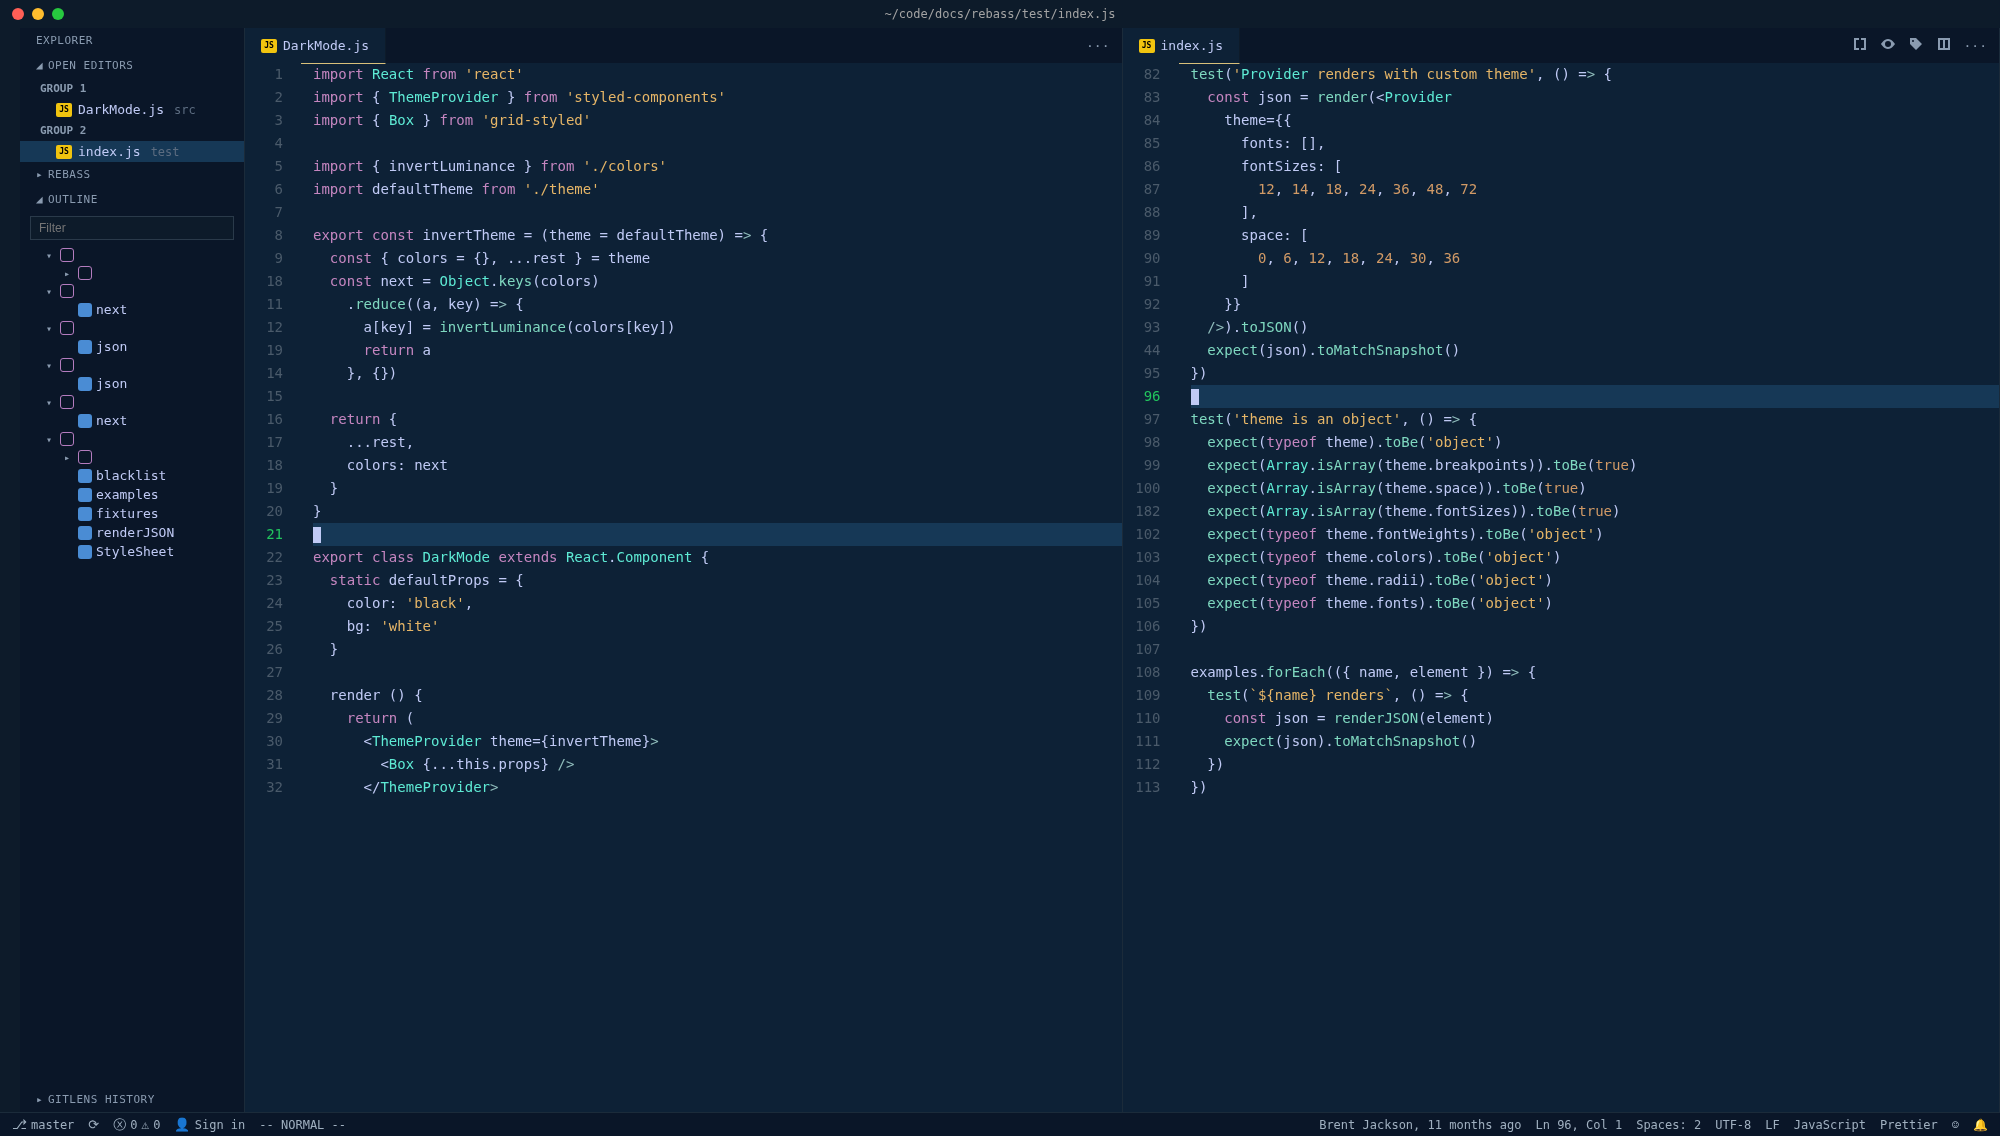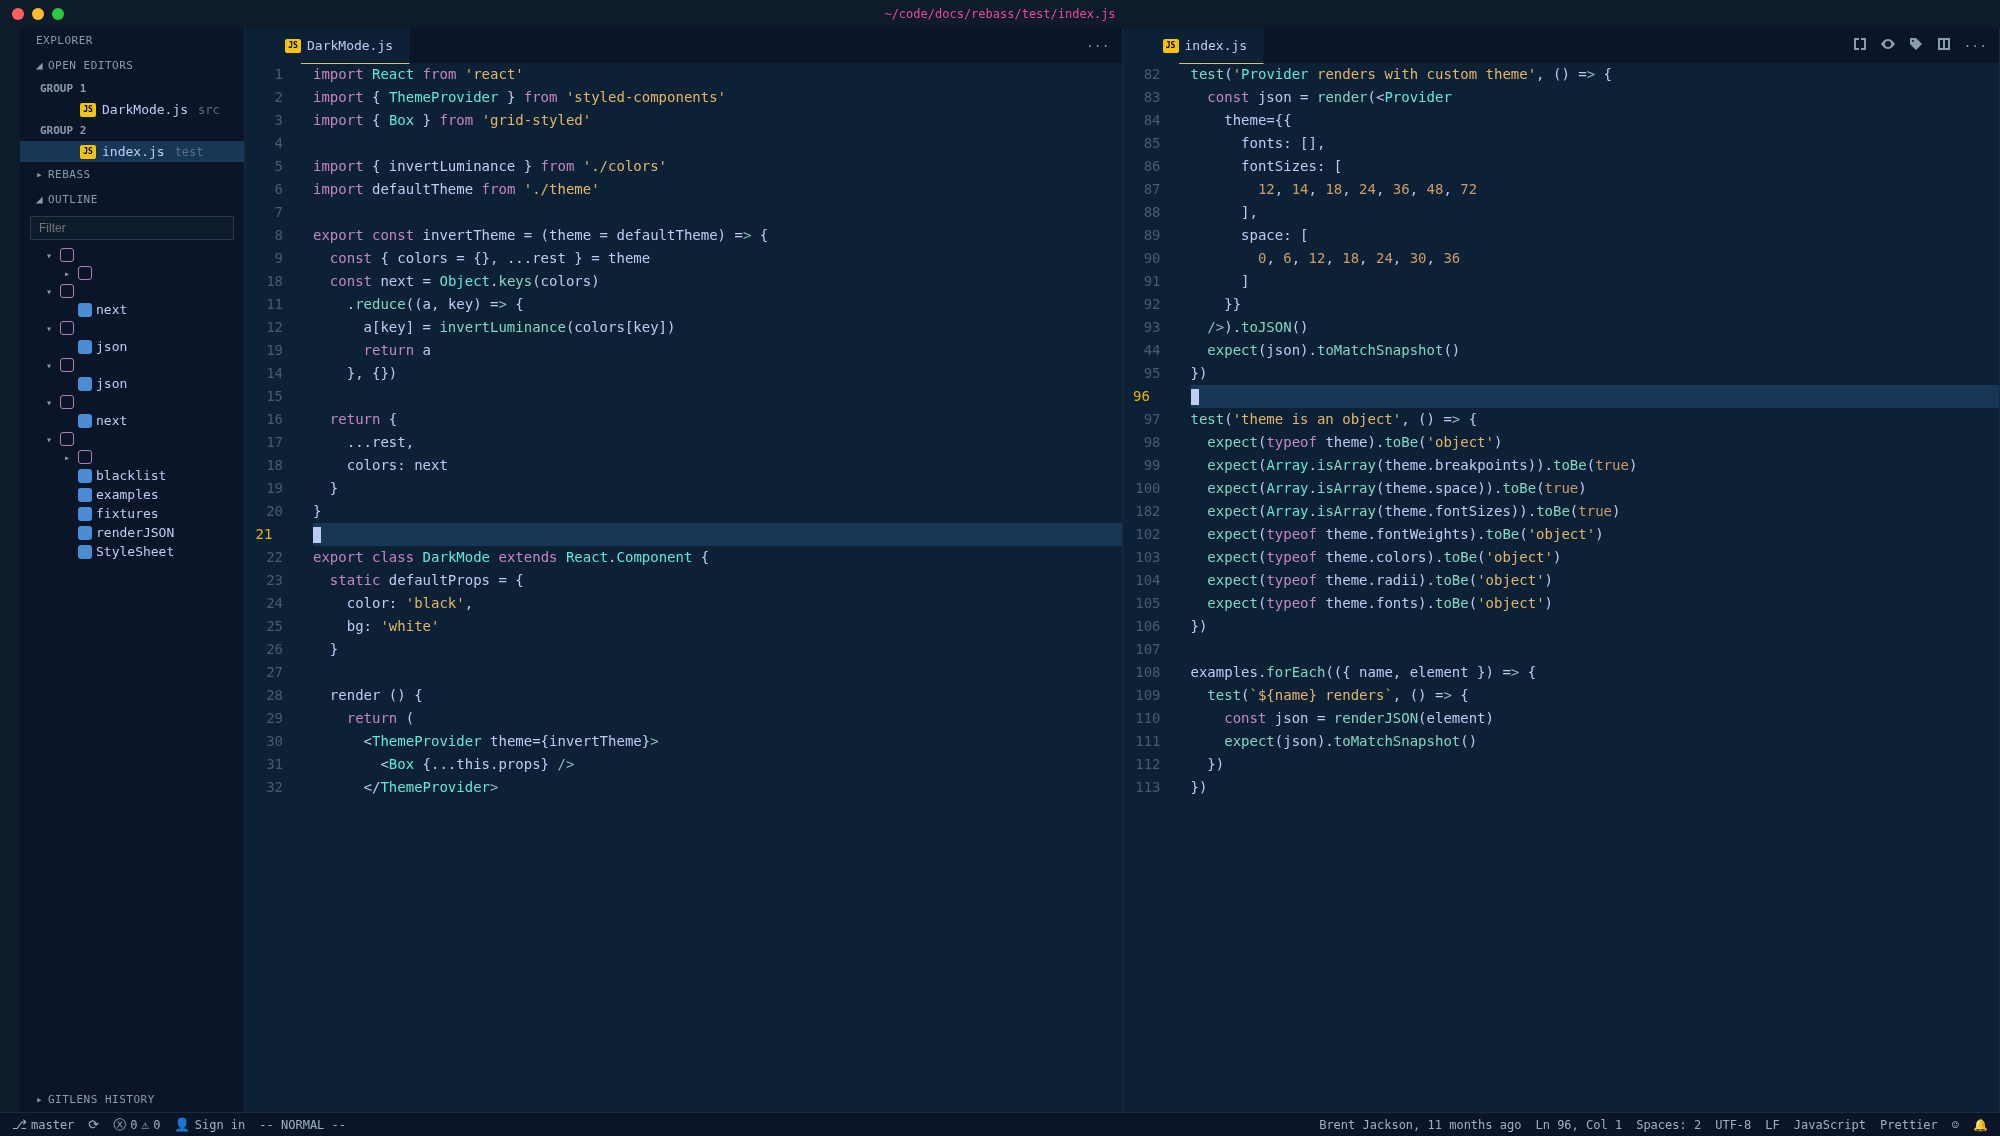--- a/index.html
+++ b/index.html
@@ -21,21 +21,21 @@
   align-items: center;
   background: #0d1b2a;
   position: relative;
   padding: 0 12px;
 }
 .traffic-lights { display: flex; gap: 8px; }
 .tl { width: 12px; height: 12px; border-radius: 50%; }
 .tl.red { background: #ff5f56; }
 .tl.yellow { background: #ffbd2e; }
 .tl.green { background: #27c93f; }
-.title { position: absolute; left: 50%; transform: translateX(-50%); color: #ec4899; font-size: 12px; text-align: right; }
+.title { position: absolute; left: 50%; transform: translateX(-50%); color: #a3a3a3; font-size: 12px; text-align: right; }
 
 .main { flex: 1; display: flex; min-height: 0; padding-left: 20px; }
 
 .sidebar {
   width: 225px;
   background: #0a1628;
   display: flex;
   flex-direction: column;
   border-right: 1px solid #1b2b3a;
 }
@@ -68,21 +68,20 @@
 .js-icon {
   width: 16px; height: 14px;
   background: #f1c40f;
   color: #000;
   font-size: 8px;
   font-weight: bold;
   display: inline-flex;
   align-items: center;
   justify-content: center;
   border-radius: 2px;
-  margin-left: 24px;
 }
 .file-path { color: #5c6c80; font-size: 12px; margin-left: 4px; }
 
 .filter-box {
   margin: 4px 10px;
   background: #0d1b2a;
   border: 1px solid #2a3a4a;
   padding: 4px 8px;
   color: #7a8a9a;
   font-size: 12px;
@@ -145,21 +144,21 @@
   font-size: 14px;
   line-height: 23px;
 }
 .gutter {
   width: 56px;
   padding-right: 18px;
   text-align: right;
   color: #4a5a6a;
   background: #0d2136;
 }
-.gutter .active-line { color: #eab308; text-align: center; }
+.gutter .active-line { color: #22c55e; }
 .code-body {
   flex: 1;
   padding-left: 12px;
   white-space: pre;
   color: #c0caf5;
 }
 .line { height: 23px; }
 .line.highlighted { background: #163856; }
 .cursor-block { display: inline-block; width: 8px; height: 16px; background: #c0caf5; vertical-align: middle; }
 

